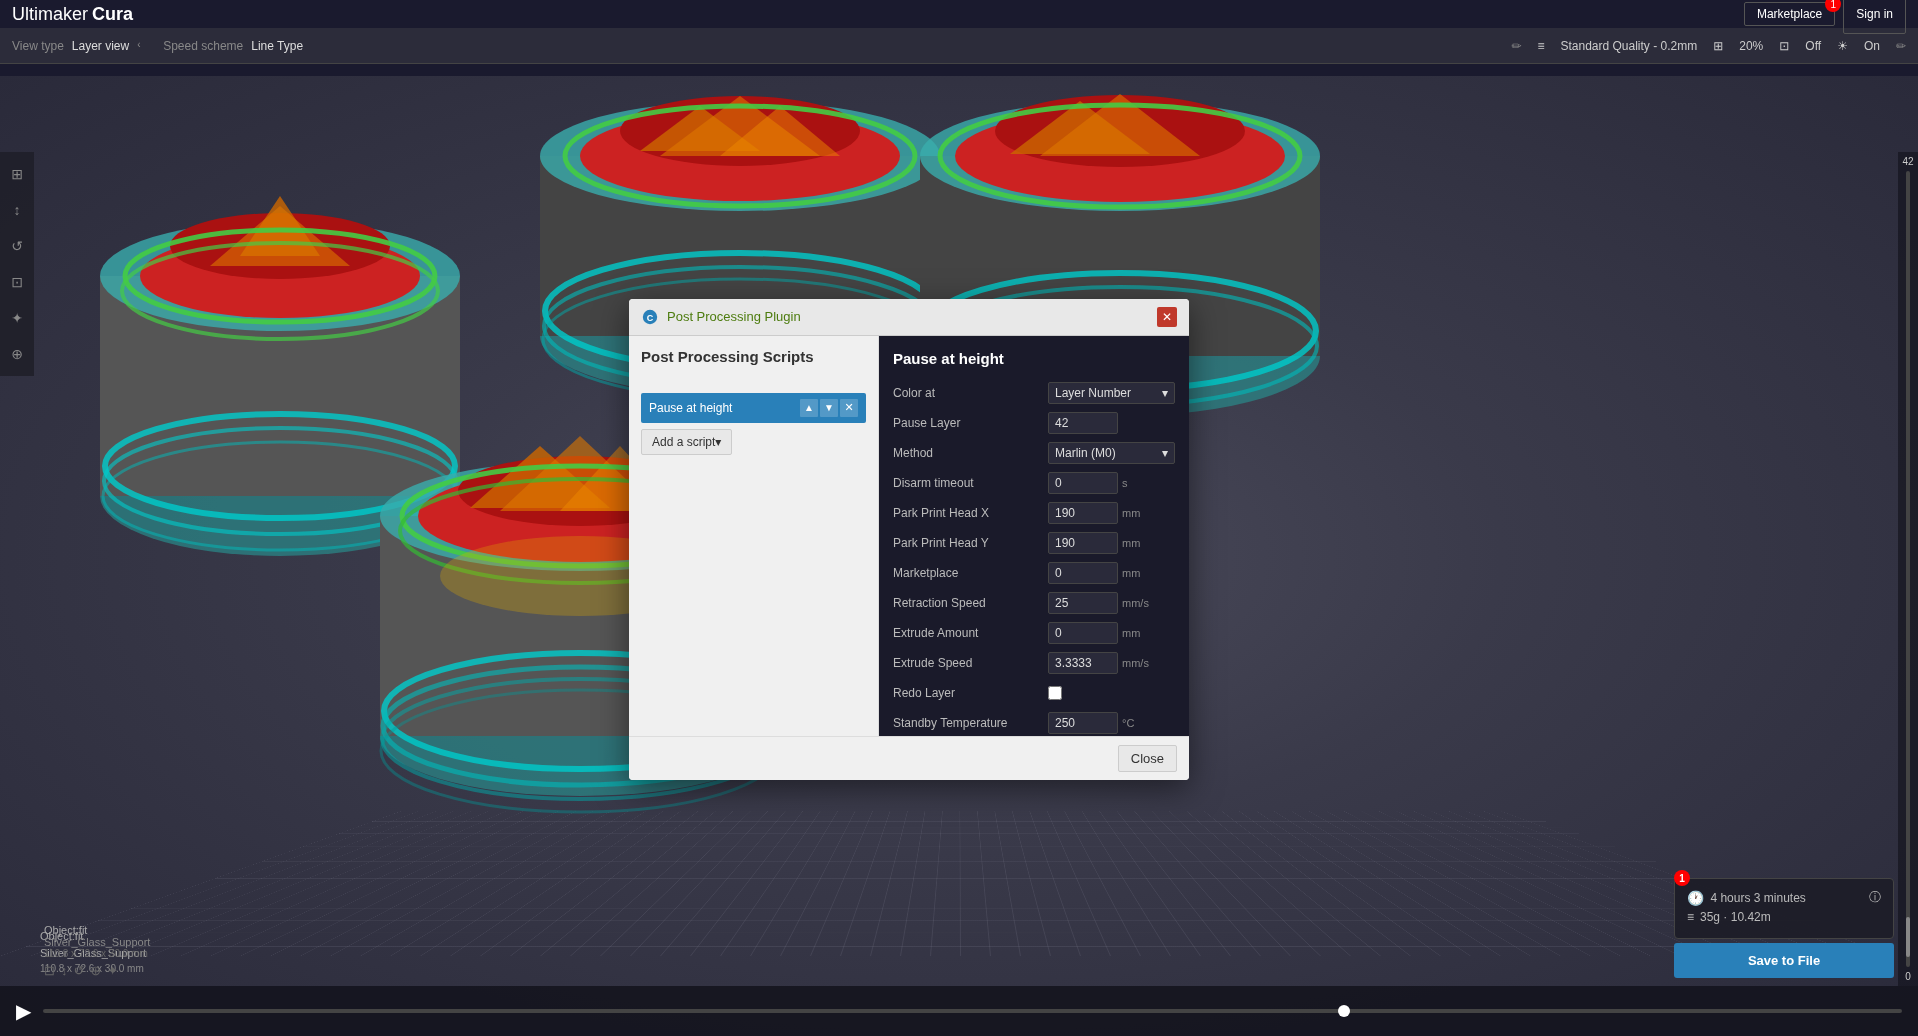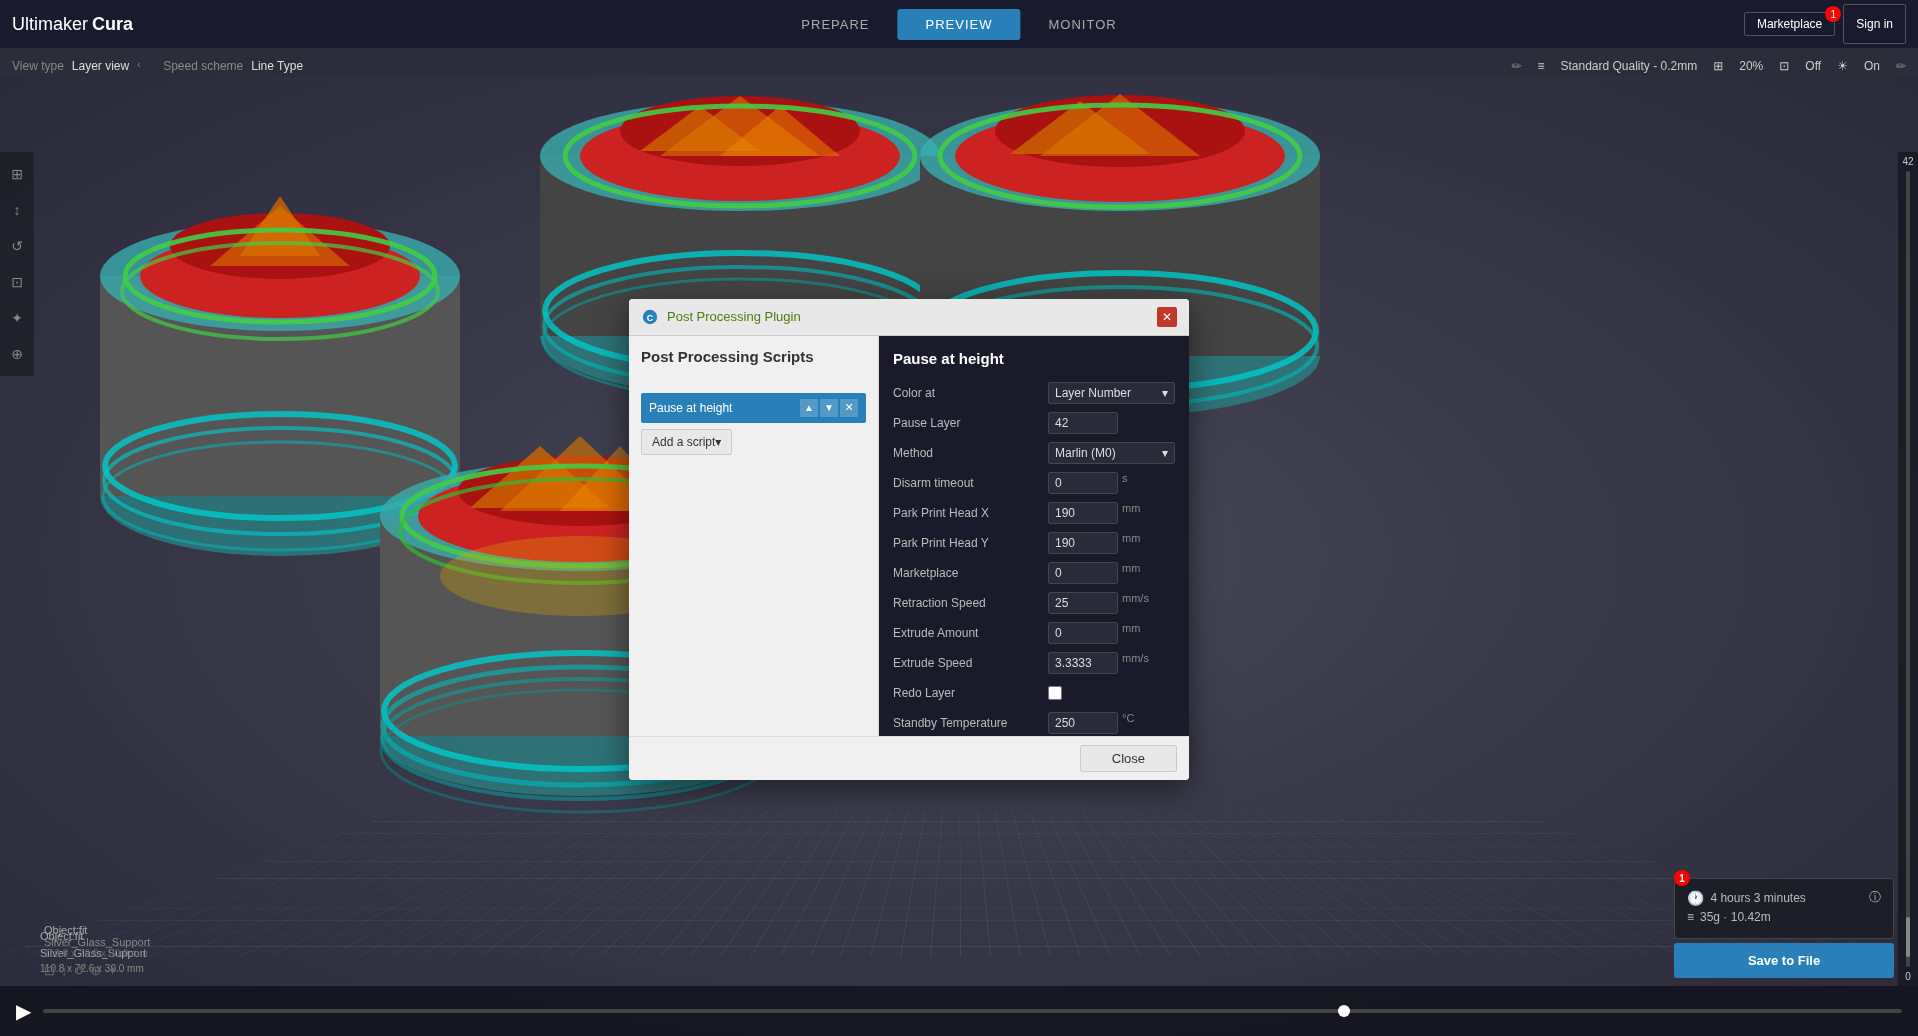--- a/index.html
+++ b/index.html
@@ -1,20 +1,20 @@
 <!DOCTYPE html>
 <html><head>
   <meta charset="utf-8">
   <style>
     * { box-sizing: border-box; margin: 0; padding: 0; }
     body { width: 1918px; height: 1036px; overflow: hidden; font-family: 'Segoe UI', Arial, sans-serif; font-size: 13px; background: #1a1a2e; }
 
     
     .topbar {
-      width: 100%; height: 48px; background: #1a1a2e;
+      width: 100%; height: 28px; background: #1a1a2e;
       display: flex; align-items: center; justify-content: space-between;
       padding: 0 12px; position: relative; z-index: 100;
     }
     .topbar-logo { color: white; font-size: 18px; font-weight: bold; display: flex; align-items: center; gap: 4px; }
     .logo-ultimaker { color: white; font-weight: 300; }
     .logo-cura { color: white; font-weight: bold; }
     .topbar-nav { display: flex; gap: 0; position: absolute; left: 50%; transform: translateX(-50%); }
     .nav-btn {
       padding: 8px 28px; color: #aaa; font-size: 13px; cursor: pointer;
       border: none; background: transparent; letter-spacing: 1px; font-weight: 500;
@@ -161,42 +161,42 @@
     }
 
     
     .settings-panel { flex: 1; background: #1a1a2a; padding: 14px; overflow-y: auto; }
     .settings-title { color: white; font-size: 15px; font-weight: bold; margin-bottom: 14px; }
 
     .setting-row {
       display: flex; align-items: center; margin-bottom: 6px; min-height: 24px;
     }
     .setting-label { color: #bbb; font-size: 12px; width: 155px; flex-shrink: 0; }
-    .setting-control { flex: 1; display: flex; }
+    .setting-control { flex: 1; display: flex; align-items: center; }
 
     .setting-select {
       background: #2a2a3a; border: 1px solid #444; color: #ddd;
       padding: 3px 6px; font-size: 12px; border-radius: 2px; flex: 1;
       display: flex; align-items: center; justify-content: space-between; cursor: pointer;
     }
     .setting-input {
       background: #2a2a3a; border: 1px solid #444; color: #ddd;
       padding: 3px 6px; font-size: 12px; border-radius: 2px; width: 70px;
     }
     .setting-unit { color: #888; font-size: 11px; margin-left: 4px; width: 30px; }
     .setting-checkbox { width: 14px; height: 14px; }
 
     
     .dialog-footer {
       background: #f0f0f0; padding: 8px 12px; display: flex; justify-content: flex-end;
       border-top: 1px solid #ddd;
     }
     .close-btn {
       background: #e8e8e8; border: 1px solid #ccc; color: #333;
-      padding: 5px 31px; font-size: 13px; cursor: pointer; border-radius: 2px;
+      padding: 5px 12px; font-size: 13px; cursor: pointer; border-radius: 2px;
     }
 
     
     .scene {
       position: absolute; top: 0; left: 0; right: 0; bottom: 0;
       pointer-events: none;
     }
 
     .bottom-left-info {
       position: absolute; left: 40px; bottom: 60px; z-index: 60;
@@ -204,25 +204,20 @@
     .info-line { color: #aaa; font-size: 11px; line-height: 1.5; }
     .info-line.dim { color: #888; font-size: 10px; }
   </style>
 </head>
 <body>
 
 <div class="topbar">
   <div class="topbar-logo">
     <span class="logo-ultimaker">Ultimaker</span>
     <span class="logo-cura">Cura</span>
-  </div>
-  <div class="topbar-nav">
-    <button class="nav-btn">PREPARE</button>
-    <button class="nav-btn active">PREVIEW</button>
-    <button class="nav-btn">MONITOR</button>
   </div>
   <div class="topbar-right">
     <div style="position:relative; display:inline-block;">
       <button class="marketplace-btn">Marketplace</button>
       <span class="marketplace-badge">1</span>
     </div>
     <button class="signin-btn">Sign in</button>
   </div>
 </div>
 

